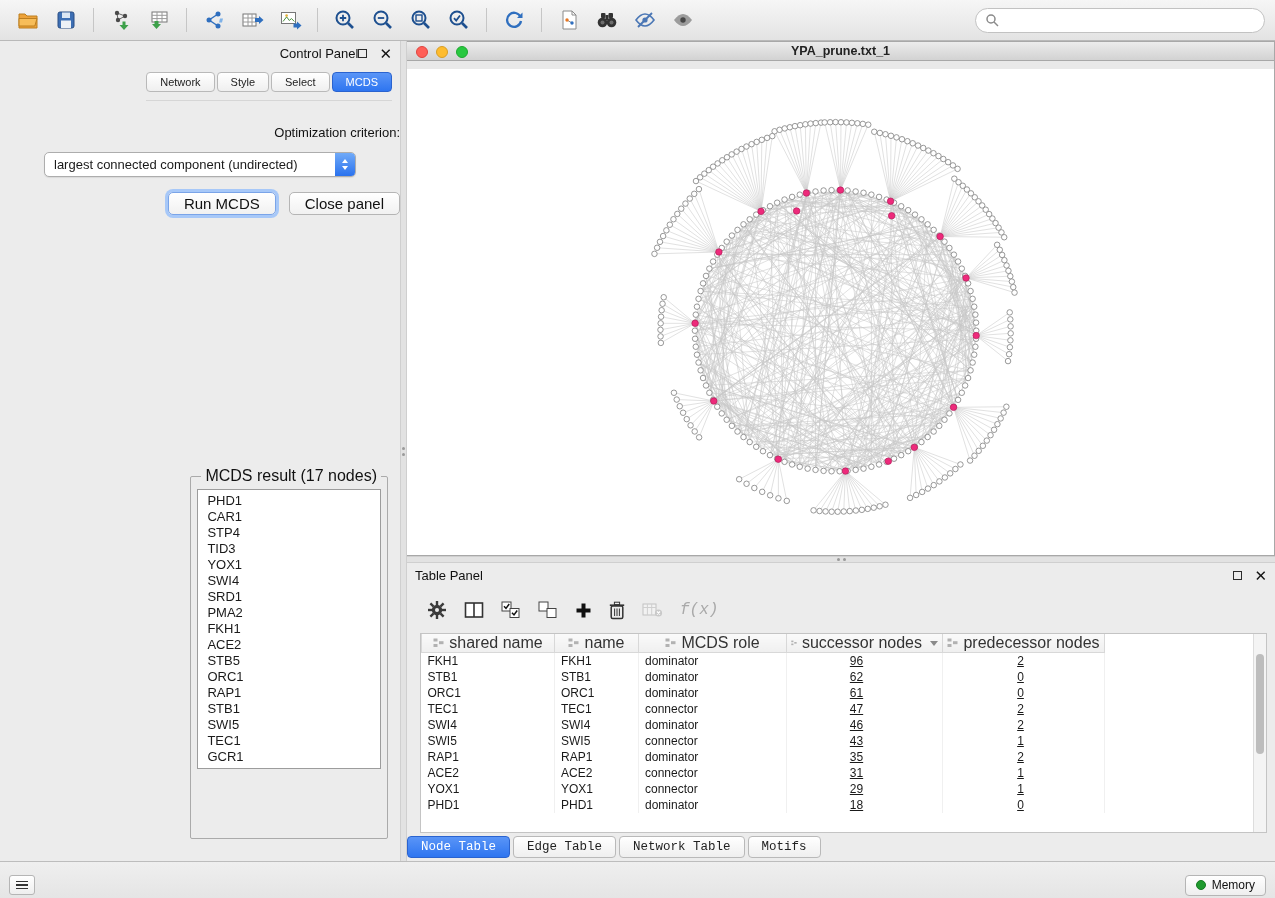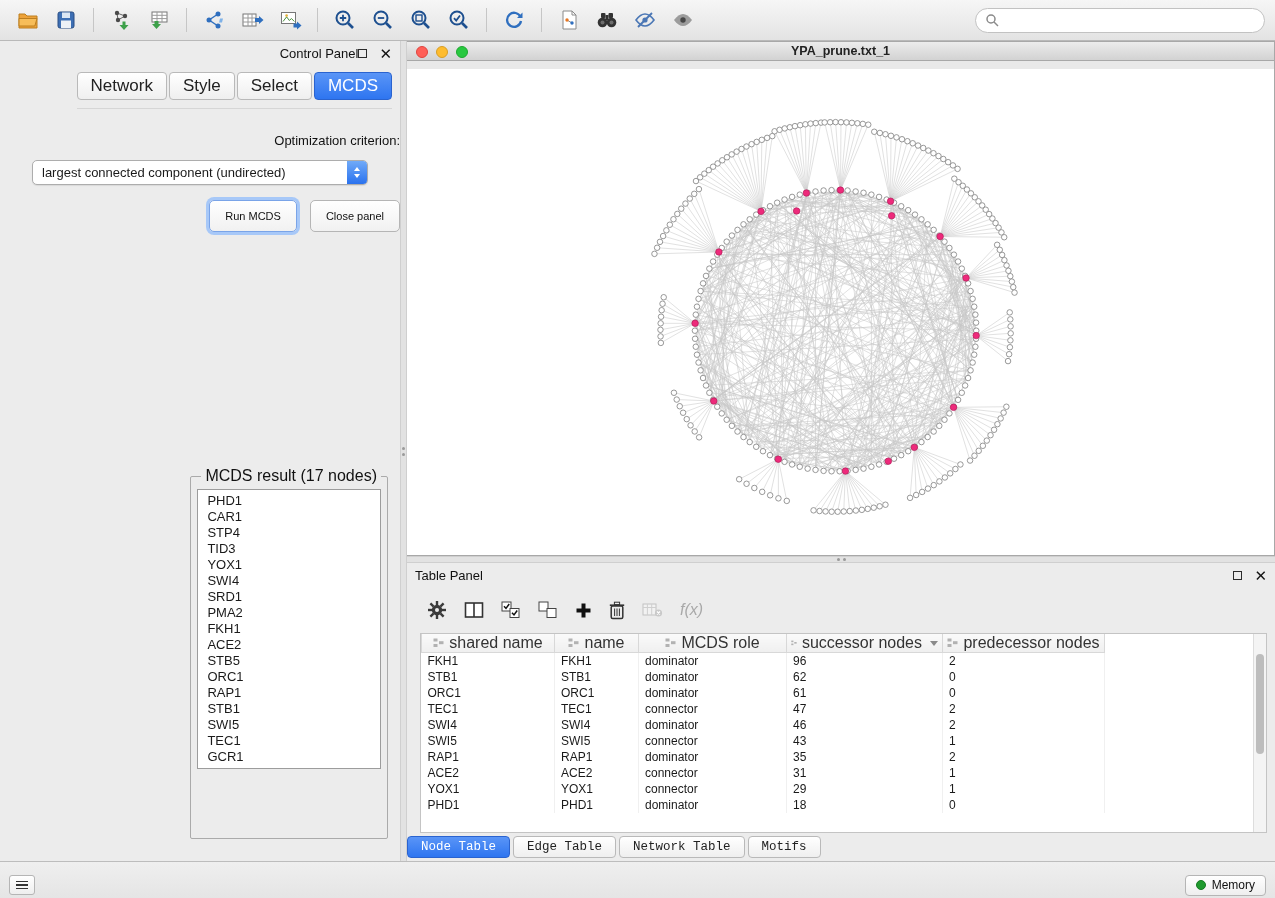--- a/index.html
+++ b/index.html
@@ -19,30 +19,30 @@
   .divider-v i, .divider-h i { display:block; width:3px; height:3px; background:#9a9a9a; border-radius:50%; }
   .divider-h { height:7px; background:#e2e2e2; border-top:1px solid #cfcfcf; border-bottom:1px solid #cfcfcf; display:flex; justify-content:center; align-items:center; gap:3px; }
 
   
   .control-panel { width:400px; flex:none; background:#ececec; display:flex; flex-direction:column;align-items:flex-end; }
   .panel-header { height:24px; display:flex; align-items:center; padding:0 8px; font-size:13px; color:#111; flex:none; }
   .panel-header .spacer { flex:1; }
   .win-float { width:9px; height:9px; border:1.5px solid #2b2b2b; display:inline-block; margin-right:12px; }
   .win-close { font-size:15px; font-weight:bold; color:#111; line-height:9px; }
   .cp-tabs { display:flex; justify-content:center; gap:2px; padding:7px 0 8px; border-bottom:1px solid #d6d6d6; margin:0 8px; }
-  .cp-tab { padding:3px 13px; font-size:17px; background:linear-gradient(#ffffff,#efefef); border:1px solid #b9b9b9; border-radius:4px; color:#222; }
+  .cp-tab { padding:3px 13px; font-size:11px; background:linear-gradient(#ffffff,#efefef); border:1px solid #b9b9b9; border-radius:4px; color:#222; }
   .cp-tab.active { background:linear-gradient(#5a95f7,#2e75f0); border-color:#2a63cf; color:#fff; }
   .opt-label { text-align:center; margin-top:24px; font-size:13px; color:#111; }
-  .dropdown { margin:12px auto 0; width:336px; height:25px; background:#fff; border:1px solid #adadad; border-radius:5px; display:flex; align-items:center; overflow:hidden; box-shadow:0 1px 1px rgba(0,0,0,.08); }
+  .dropdown { margin:12px auto 0; width:312px; height:25px; background:#fff; border:1px solid #adadad; border-radius:5px; display:flex; align-items:center; overflow:hidden; box-shadow:0 1px 1px rgba(0,0,0,.08); }
   .dropdown .dd-text { flex:1; padding:0 9px; font-size:13px; white-space:nowrap; }
   .dd-cap { width:20px; height:100%; background:linear-gradient(#70aaf8,#2a72ee); display:flex; flex-direction:column; align-items:center; justify-content:center; }
   .dd-cap .up { width:0; height:0; border-left:3.5px solid transparent; border-right:3.5px solid transparent; border-bottom:4.5px solid #fff; margin-bottom:2.5px; }
   .dd-cap .down { width:0; height:0; border-left:3.5px solid transparent; border-right:3.5px solid transparent; border-top:4.5px solid #fff; }
   .cp-buttons { display:flex; justify-content:center; gap:13px; margin-top:15px; }
-  .mac-btn { height:32px; padding:0 15px; font-size:11px; font-family:inherit; background:linear-gradient(#ffffff,#f1f1f1); border:1px solid #b5b5b5; border-radius:5px; color:#111; }
+  .mac-btn { height:23px; padding:0 15px; font-size:15px; font-family:inherit; background:linear-gradient(#ffffff,#f1f1f1); border:1px solid #b5b5b5; border-radius:5px; color:#111; }
   .mac-btn.focus-ring { box-shadow:0 0 0 3px #a7c8f8; border-color:#7aa4e8; }
   .cp-spacer { flex:1; }
   .mcds-fieldset { margin:0 12px 22px; height:372px; border:1px solid #aaaaaa; border-radius:2px; padding:4px 6px 8px; display:flex; flex-direction:column; }
   .mcds-fieldset legend { font-size:16px; padding:0 4px; margin-left:4px; color:#111; }
   .mcds-list { flex:1; background:#fff; border:1px solid #9c9c9c; overflow:hidden; padding:3px 0; }
   .mcds-item { font-size:13px; line-height:16px; padding:0 9px; }
 
   
   .right-col { flex:1; display:flex; flex-direction:column; min-width:0; }
   .network-view { height:515px; flex:none; display:flex; flex-direction:column; border:1px solid #a8a8a8; border-left:none;gap:8px; }
@@ -50,28 +50,28 @@
   .net-title { font-size:12.5px; font-weight:bold; color:#222; }
   .traffic { position:absolute; left:9px; top:3.5px; display:flex; gap:8px; }
   .light { width:12px; height:12px; border-radius:50%; }
   .net-canvas { flex:1; background:#fff; overflow:hidden; }
   .net-canvas svg { display:block; width:100%; height:100%; }
 
   
   .table-panel { height:298px; flex:none; background:#ececec; display:flex; flex-direction:column; min-width:0; }
   .tp-toolbar { height:46px; display:flex; align-items:center; gap:17px; padding:0 0 0 20px; flex:none; }
   .tp-tool { display:flex; align-items:center; justify-content:center; }
-  .fx { font-family:Liberation Sans, sans-serif; font-style:italic; font-size:16px; color:#a9a9a9; }
+  .fx { font-family:Liberation Mono, monospace; font-style:italic; font-size:16px; color:#a9a9a9; }
   .table-wrap { flex:1; margin:0 8px 0 13px; background:#fff; border:1px solid #c4c4c4; position:relative; overflow:hidden; }
   table.node-table { border-collapse:collapse; table-layout:fixed; width:683px; }
   table.node-table th { height:18px; background:linear-gradient(#fafafa,#efefef); border:1px solid #d8d8d8; border-top:none; font-weight:normal; font-size:16px; color:#333; padding:0 4px; white-space:nowrap; overflow:hidden; }
   table.node-table th .th-inner { display:flex; align-items:center; justify-content:center; gap:5px; }
   .sort-caret { width:0; height:0; border-left:4px solid transparent; border-right:4px solid transparent; border-top:5px solid #8a8a8a; margin-left:3px; }
   table.node-table td { height:16px; font-size:12px; padding:0 6px; border-right:1px solid #f0f0f0; white-space:nowrap; overflow:hidden; }
-  table.node-table td.num { text-align:left; padding-right:22px; }
+  table.node-table td.num { text-align:center; padding-right:22px;text-decoration:underline; }
   table.node-table td.c4.num { padding-right:12px; }
   .col-c0{width:133px}.col-c1{width:84px}.col-c2{width:148px}.col-c3{width:156px}.col-c4{width:162px}
   .v-scroll { position:absolute; top:0; right:0; width:13px; height:100%; background:#f4f4f4; border-left:1px solid #ddd; }
   .v-thumb { position:absolute; top:20px; left:2px; width:8px; height:100px; background:#bdbdbd; border-radius:5px; }
   .tp-tabs { height:28px; display:flex; align-items:center; justify-content:flex-start; gap:3px; flex:none;font-family:Liberation Mono, monospace; }
   .tp-tab { padding:3px 13px; font-size:12.5px; background:linear-gradient(#ffffff,#efefef); border:1px solid #b9b9b9; border-radius:4px; color:#222; }
   .tp-tab.active { background:linear-gradient(#5a95f7,#2e75f0); border-color:#2a63cf; color:#fff; }
 
   
   .statusbar { height:47px; background:linear-gradient(#efefef,#e2e2e2); border-top:1px solid #bdbdbd; display:flex; align-items:center; padding:8px 9px; flex:none; }

